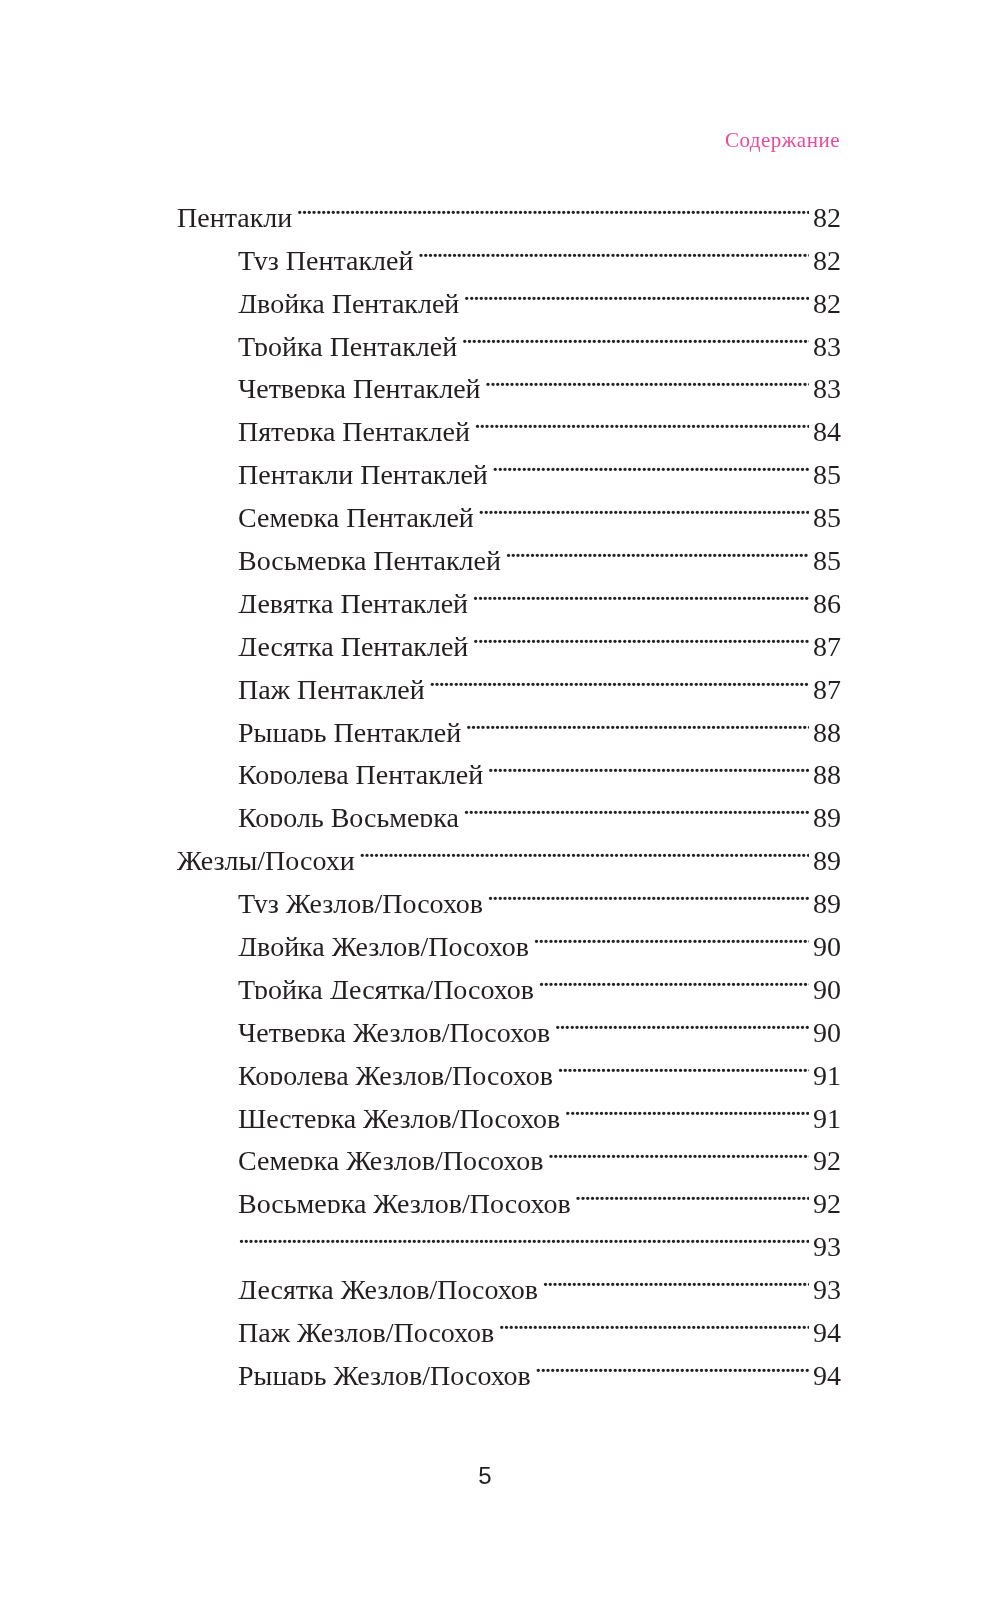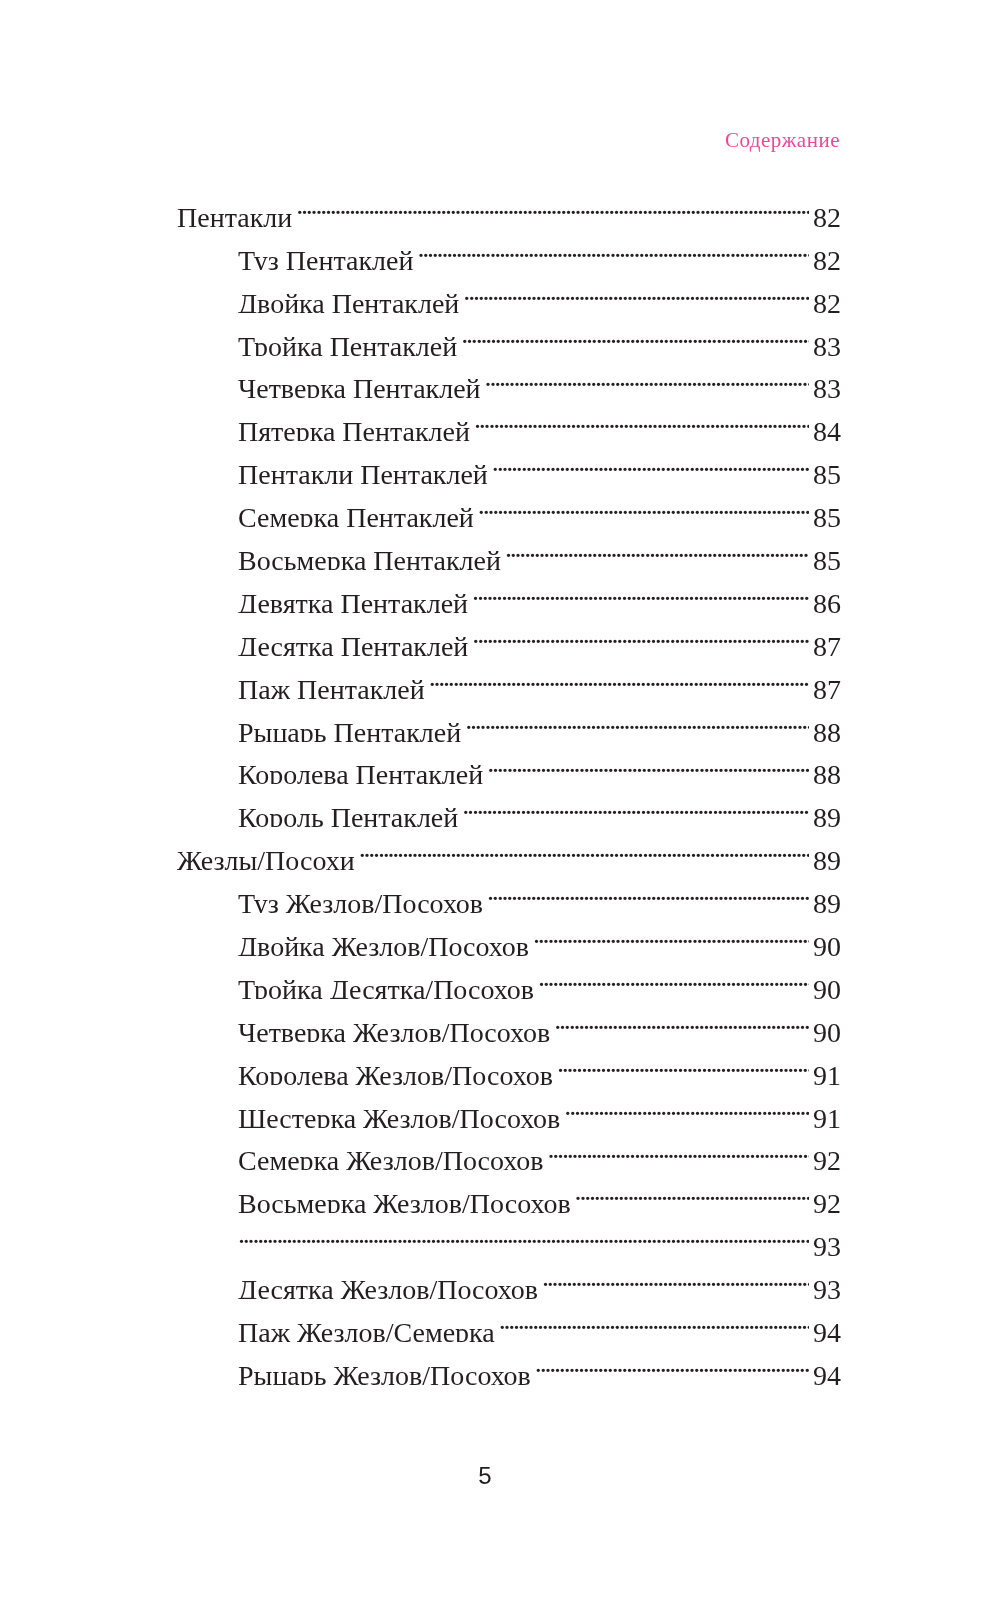--- a/index.html
+++ b/index.html
@@ -104,21 +104,21 @@
       <span class="label">Рыцарь Пентаклей</span>
       <span class="leader"></span>
       <span class="page">88</span>
     </div>
     <div class="toc-row sub">
       <span class="label">Королева Пентаклей</span>
       <span class="leader"></span>
       <span class="page">88</span>
     </div>
     <div class="toc-row sub">
-      <span class="label">Король Пентаклей</span>
+      <span class="label">Король Восьмерка</span>
       <span class="leader"></span>
       <span class="page">89</span>
     </div>
     <div class="toc-row">
       <span class="label">Жезлы/Посохи</span>
       <span class="leader"></span>
       <span class="page">89</span>
     </div>
     <div class="toc-row sub">
       <span class="label">Туз Жезлов/Посохов</span>
@@ -163,21 +163,21 @@
     <div class="toc-row sub">
       <span class="leader"></span>
       <span class="page">93</span>
     </div>
     <div class="toc-row sub">
       <span class="label">Десятка Жезлов/Посохов</span>
       <span class="leader"></span>
       <span class="page">93</span>
     </div>
     <div class="toc-row sub">
-      <span class="label">Паж Жезлов/Семерка</span>
+      <span class="label">Паж Жезлов/Посохов</span>
       <span class="leader"></span>
       <span class="page">94</span>
     </div>
     <div class="toc-row sub">
       <span class="label">Рыцарь Жезлов/Посохов</span>
       <span class="leader"></span>
       <span class="page">94</span>
     </div>
   </div>
 

